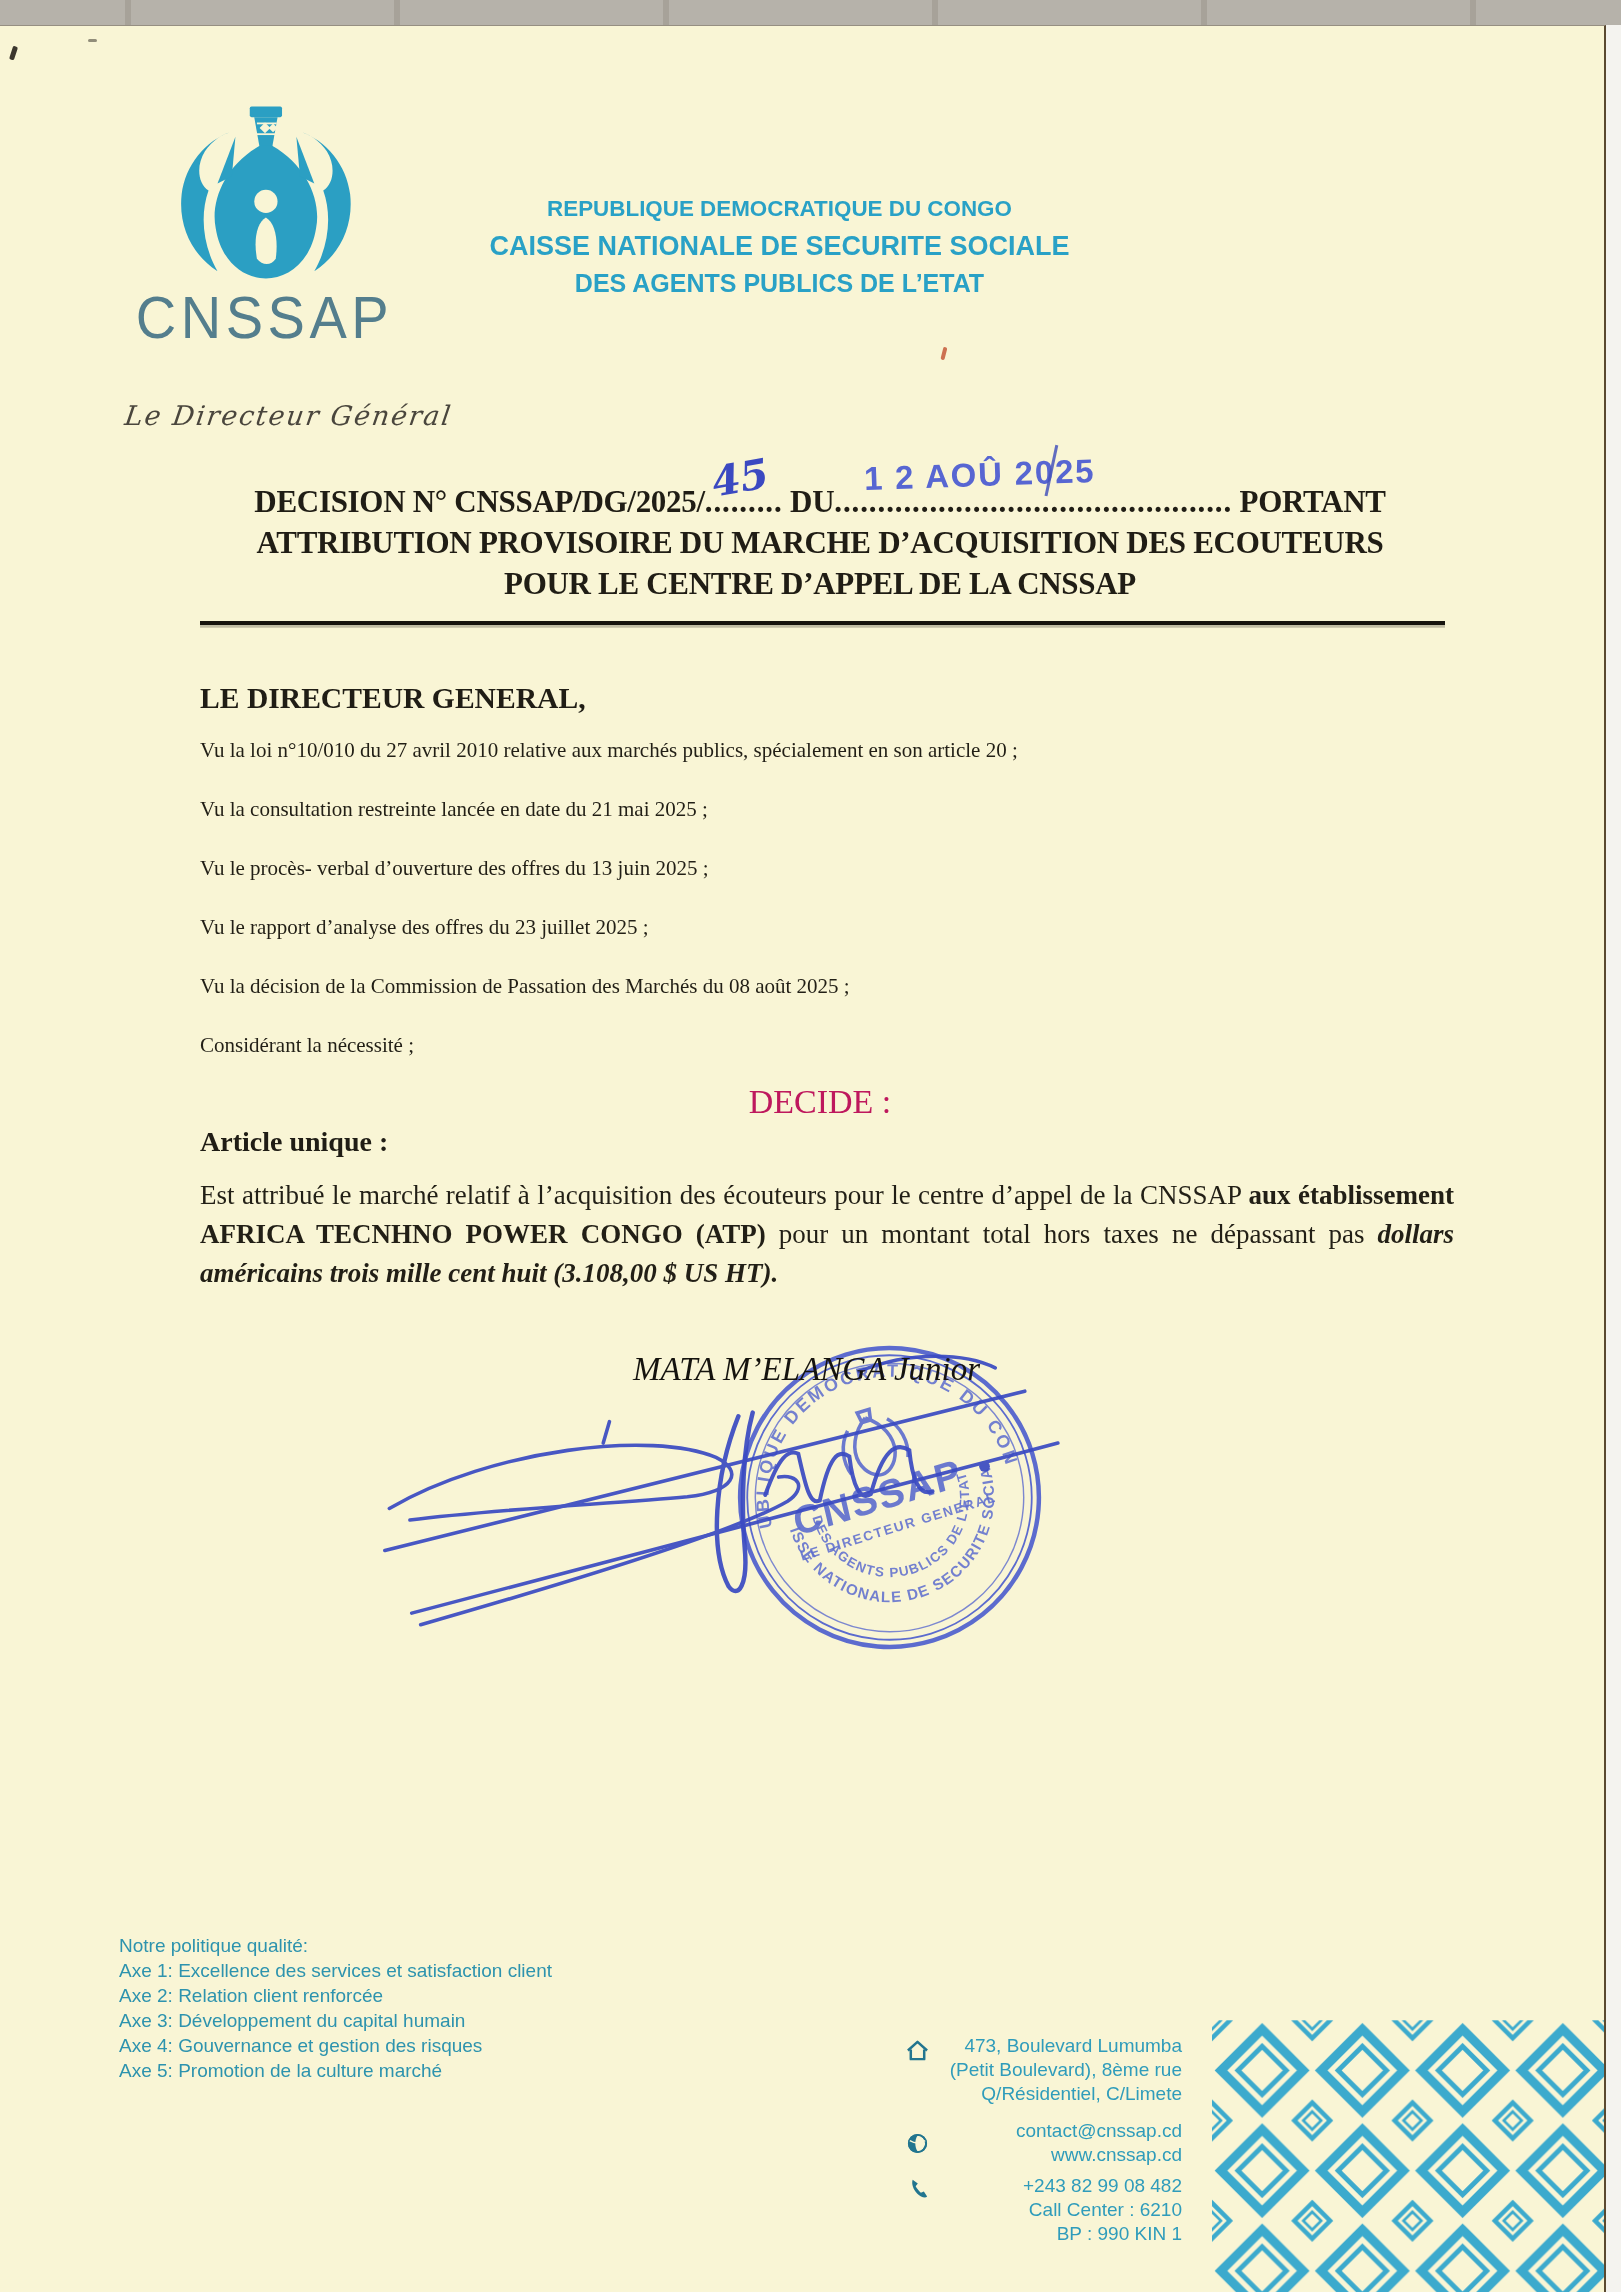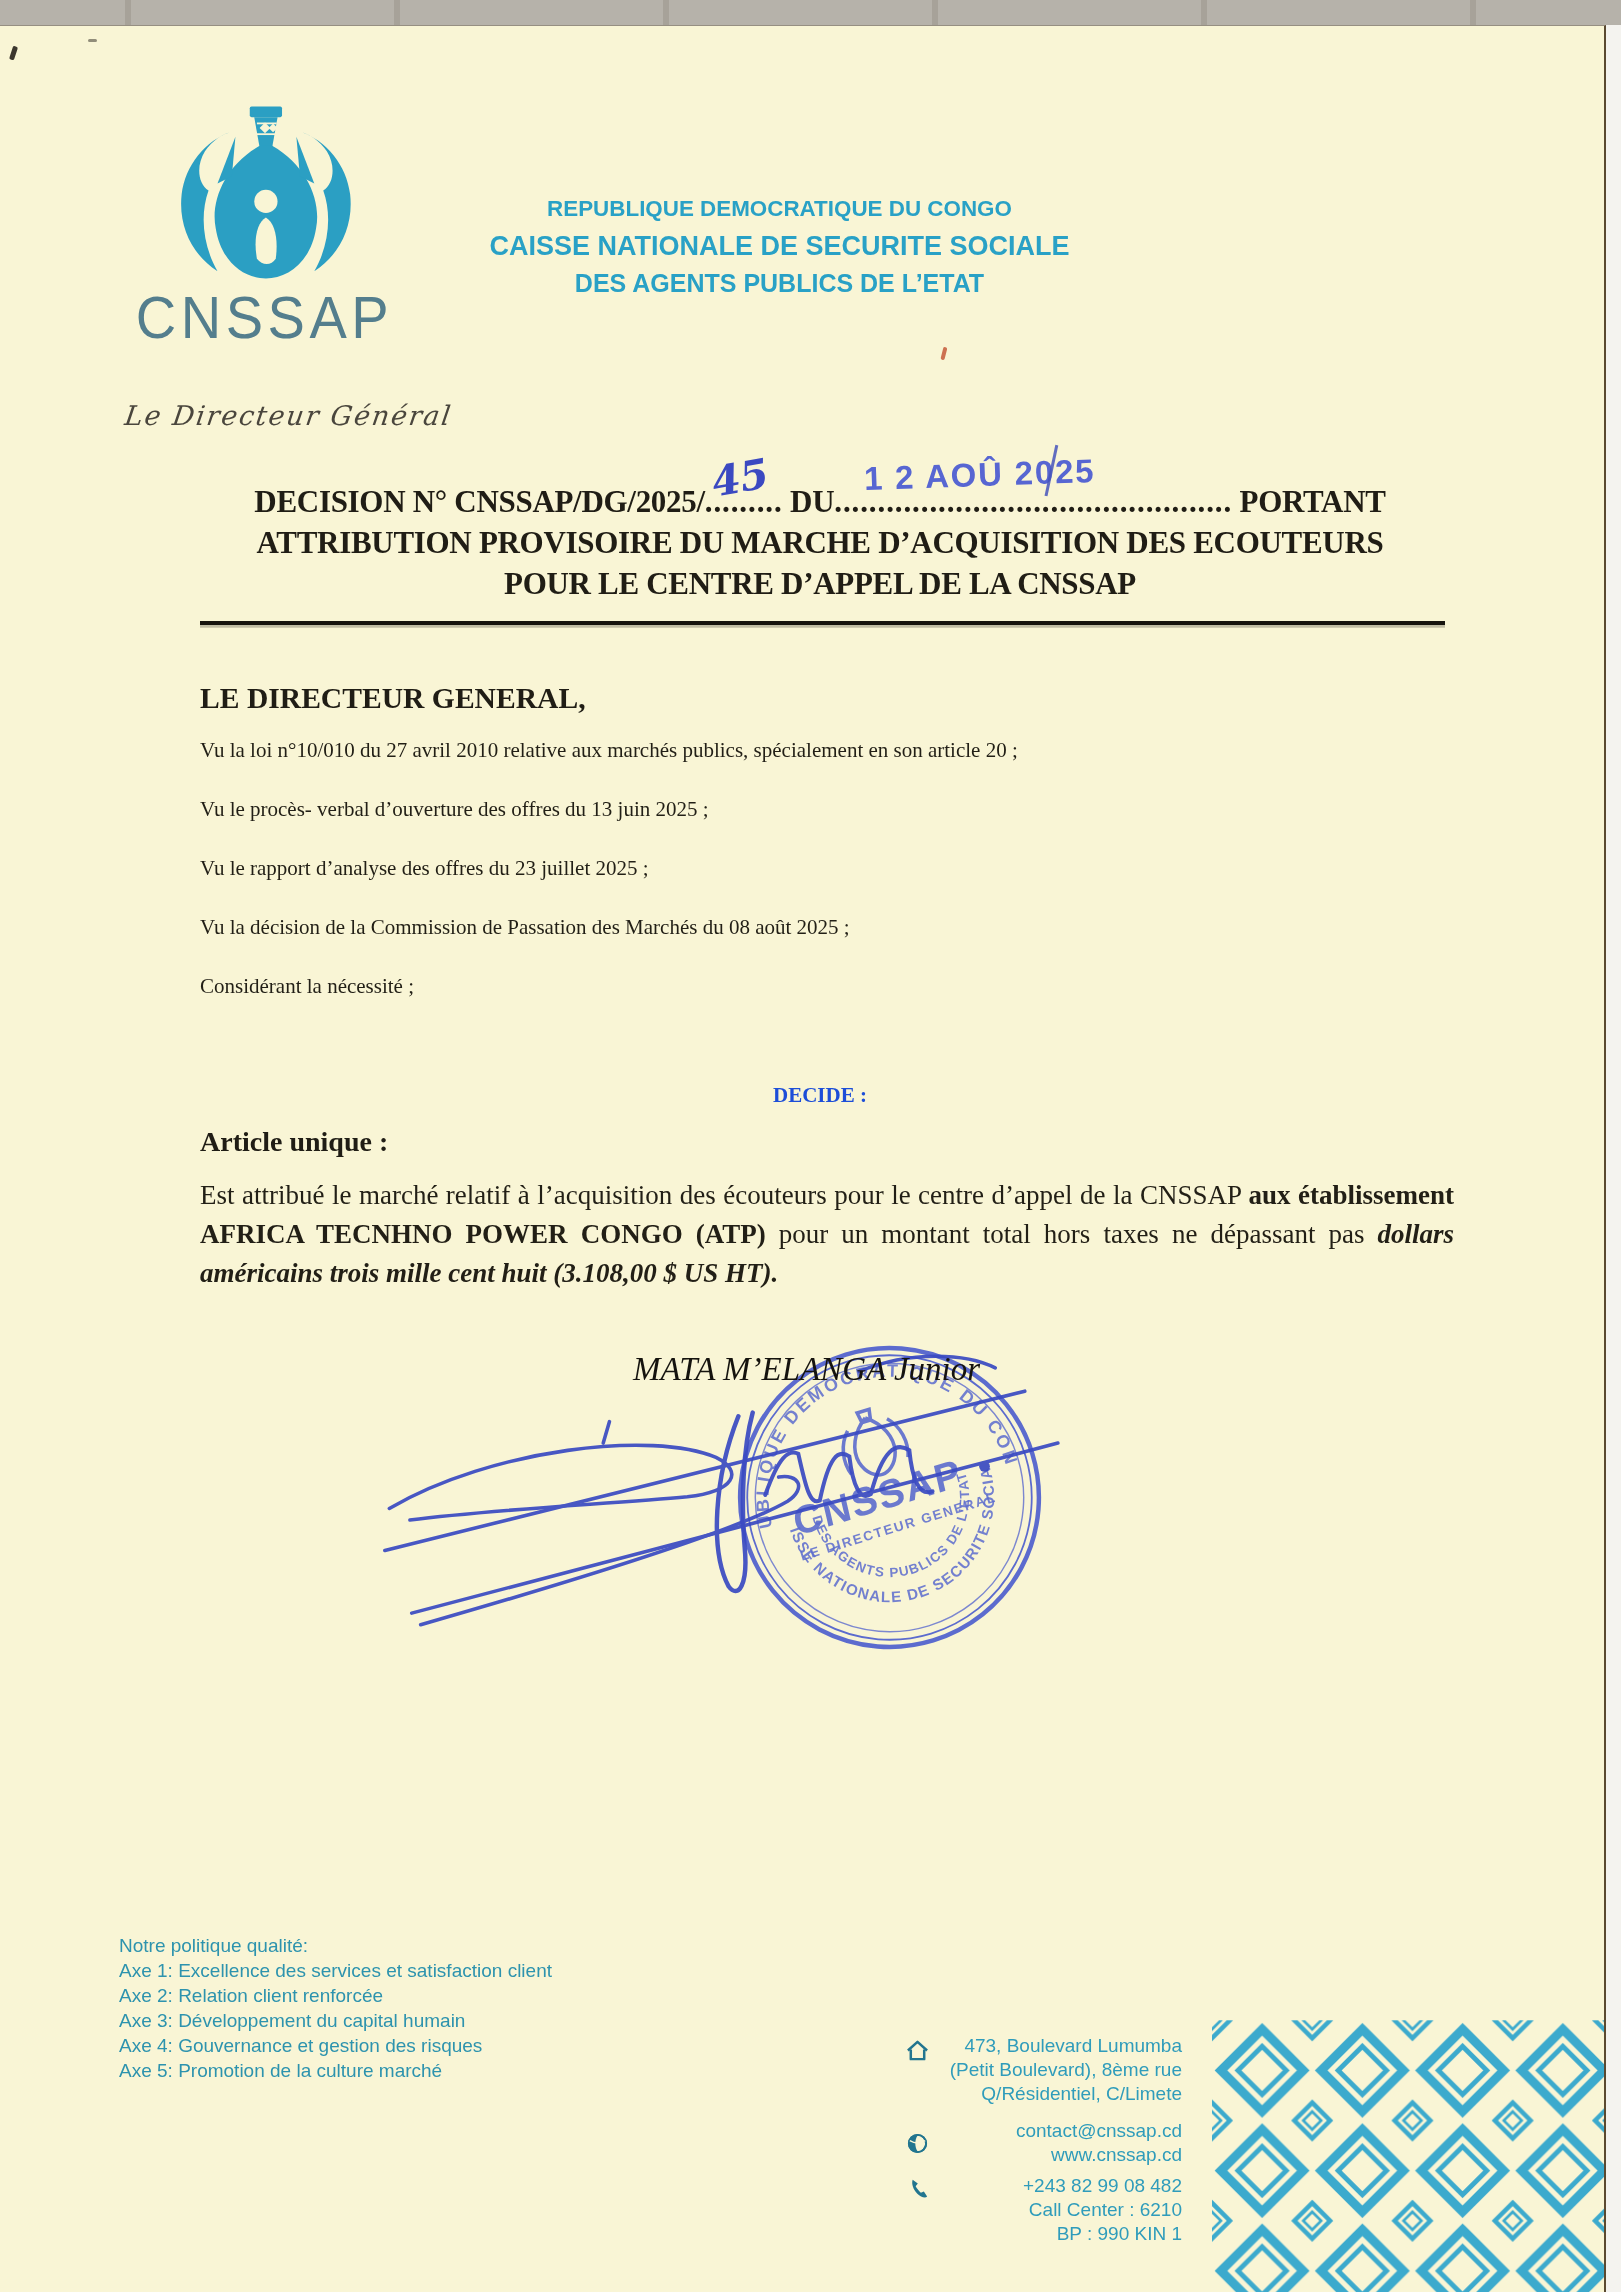--- a/index.html
+++ b/index.html
@@ -42,21 +42,21 @@
   .stamp-date::after{content:"";position:absolute;left:186px;top:-7.2px;width:2.7px;height:52px;
         background:#3747b8;transform:rotate(14deg);opacity:.85;}
   .rule{position:absolute;left:200px;top:595px;width:1245px;height:3.6px;background:#17140e;
         box-shadow:0 2.7px 0 rgba(23,20,14,.25);}
 
   
   .salutation{position:absolute;left:200px;top:656px;font-weight:bold;font-size:29.6px;color:#201d15;}
   .recitals{position:absolute;left:200px;top:708px;width:1254px;font-size:21px;color:#221f16;}
   .recitals p{margin:0 0 27px 0;line-height:32px;}
   .decide{position:absolute;left:184px;top:1057px;width:1272px;text-align:center;
-        font-weight:bold;font-size:21px;color:#1d4ed8;}
+        font-weight:normal;font-size:34px;color:#be185d;}
   .article-label{position:absolute;left:200px;top:1100px;font-weight:bold;font-size:28px;color:#201d15;}
   .attribution{position:absolute;left:200px;top:1150px;width:1254px;font-size:27px;
         line-height:39px;color:#221f16;text-align:justify;}
   .attribution .b{font-weight:bold;}
   .attribution .bi{font-weight:bold;font-style:italic;}
 
   
   .sig-name{position:absolute;left:466px;top:1325px;width:681px;text-align:center;
         font-weight:normal;font-style:italic;font-size:33px;color:#15130e;z-index:4;}
   .stamp-svg{position:absolute;left:724px;top:1306px;z-index:2;opacity:.85;}
@@ -130,20 +130,21 @@
       </div>
       <div>ATTRIBUTION PROVISOIRE DU MARCHE D’ACQUISITION DES ECOUTEURS</div>
       <div>POUR LE CENTRE D’APPEL DE LA CNSSAP</div>
     </div>
     <div class="rule"></div>
 
     <div class="salutation">LE DIRECTEUR GENERAL,</div>
 
     <div class="recitals">
       <p>Vu la loi n°10/010 du 27 avril 2010 relative aux marchés publics, spécialement en son article 20 ;</p>
+      <p>Vu la consultation restreinte lancée en date du 21 mai 2025 ;</p>
       <p>Vu le procès- verbal d’ouverture des offres du 13 juin 2025 ;</p>
       <p>Vu le rapport d’analyse des offres du 23 juillet 2025 ;</p>
       <p>Vu la décision de la Commission de Passation des Marchés du 08 août 2025 ;</p>
       <p>Considérant la nécessité ;</p>
     </div>
 
     <div class="decide">DECIDE :</div>
     <div class="article-label">Article unique :</div>
 
     <div class="attribution">

